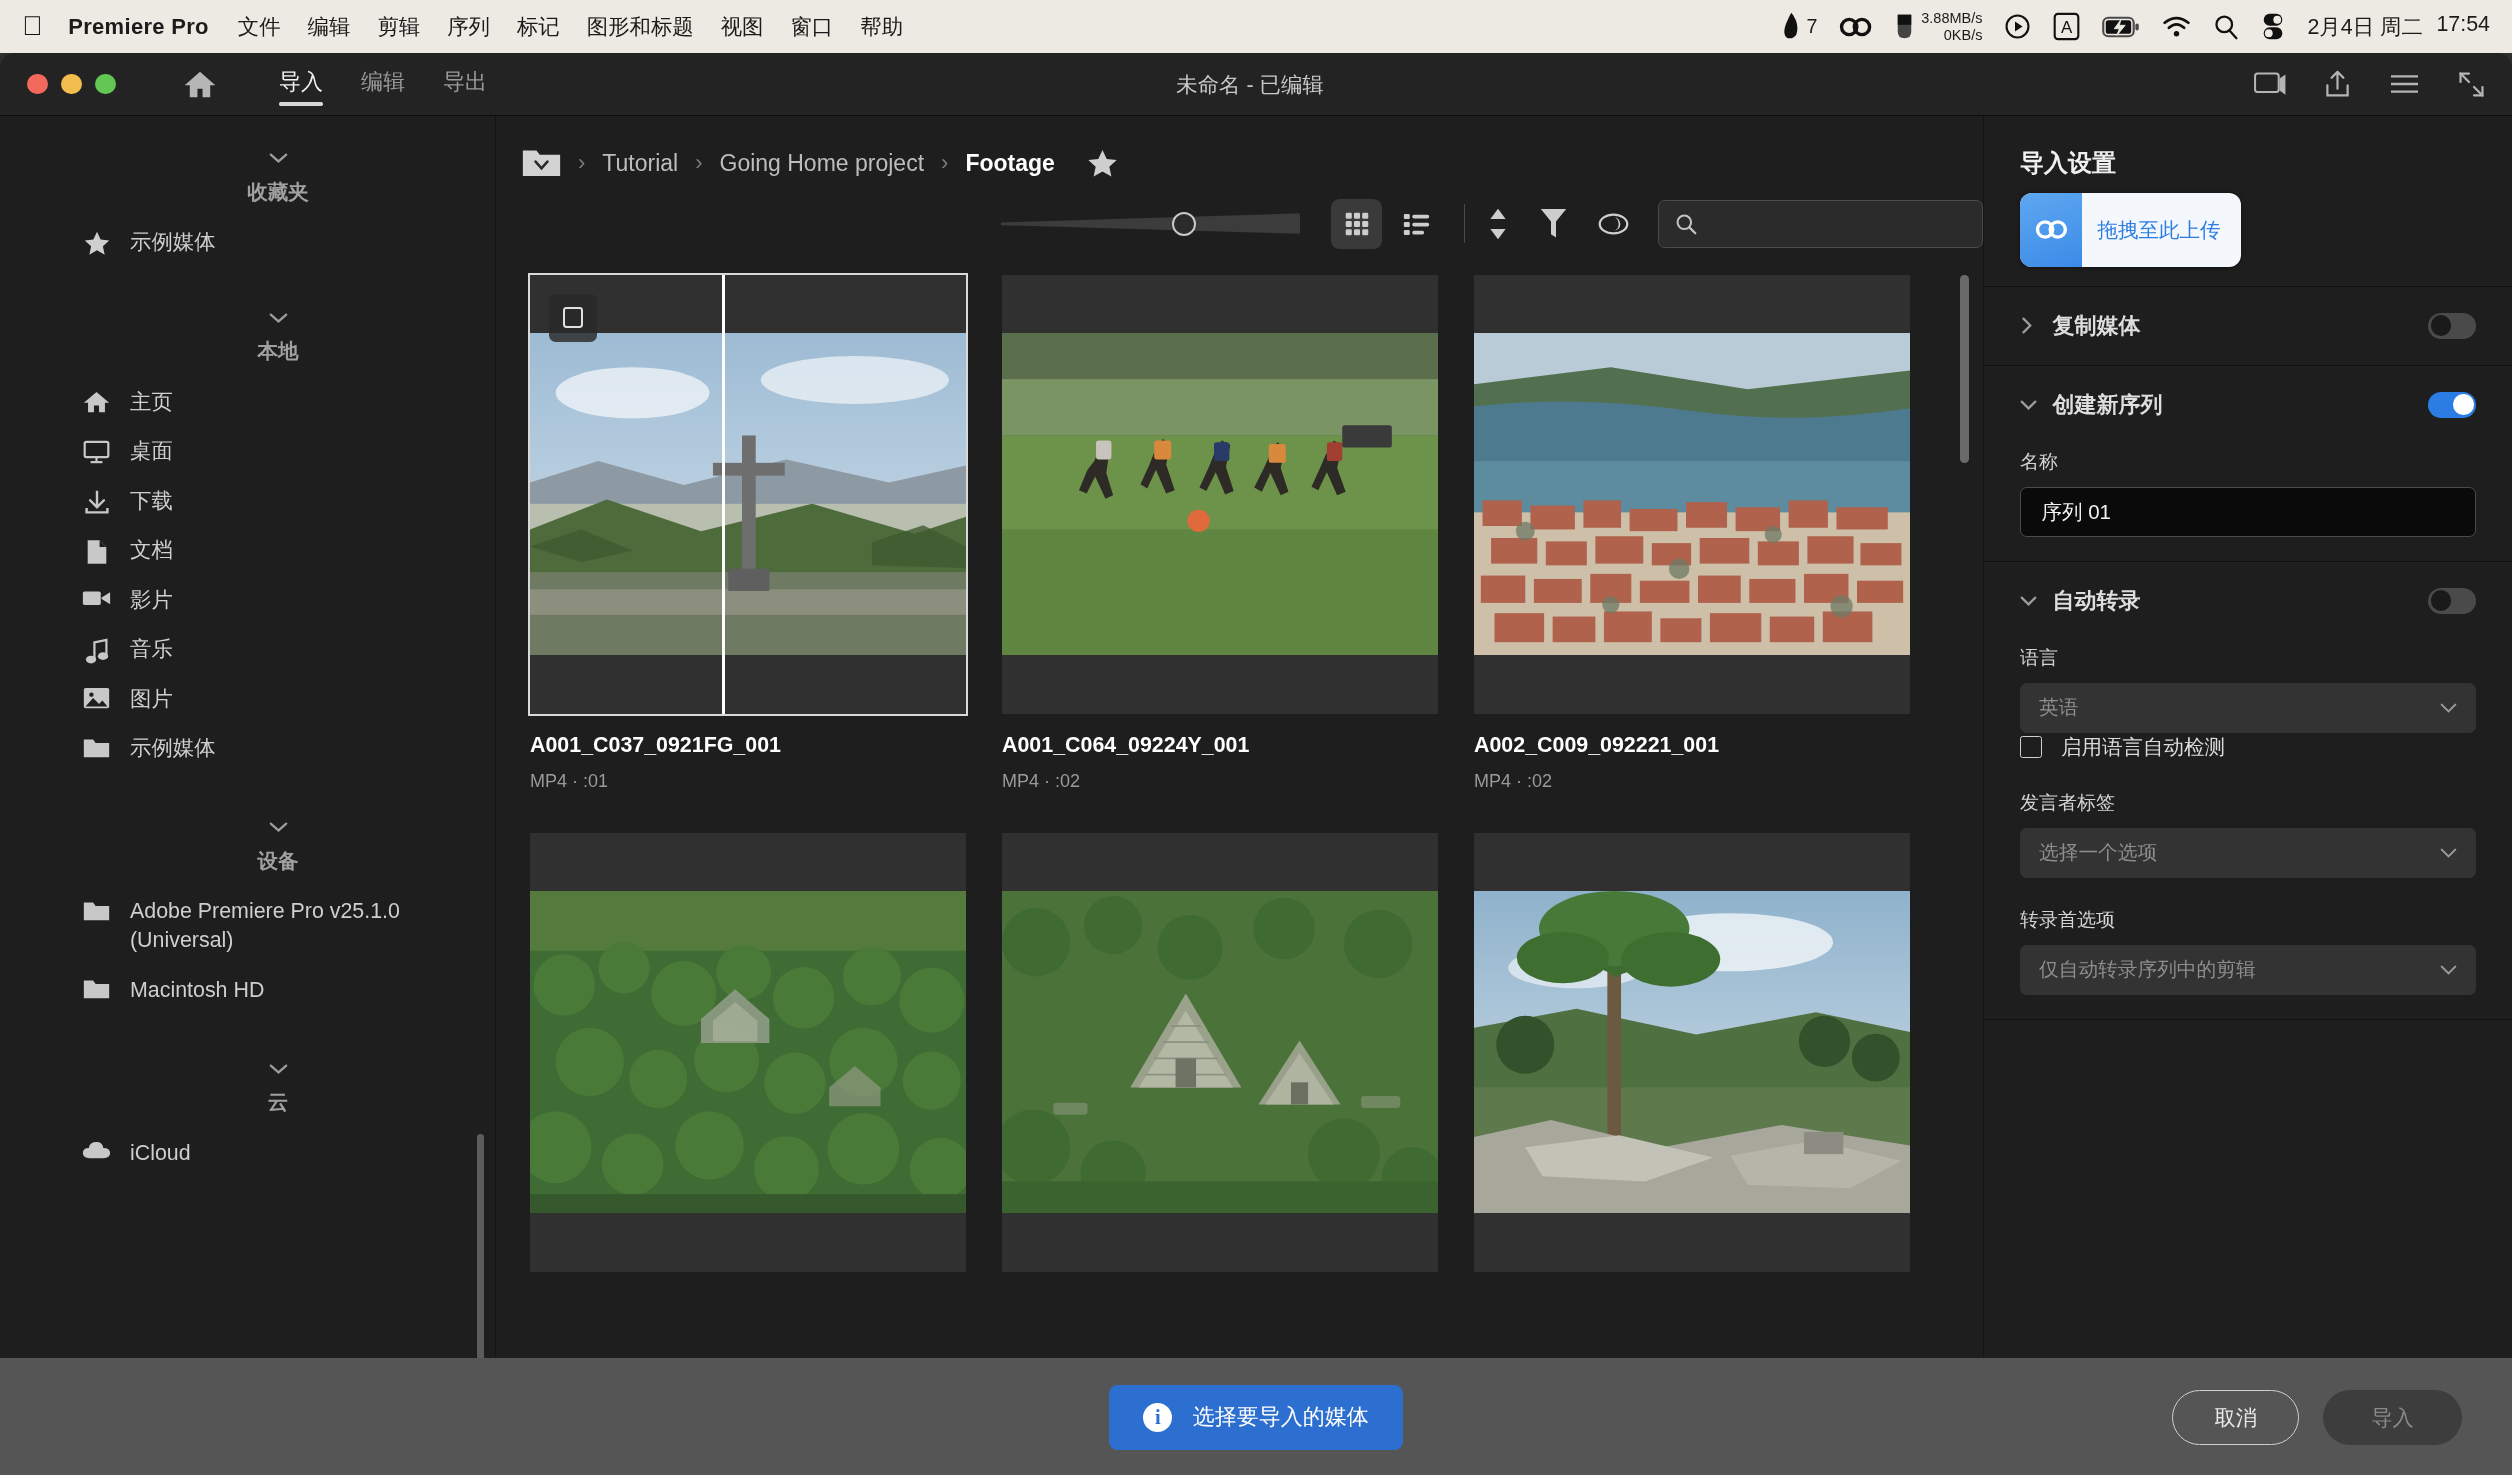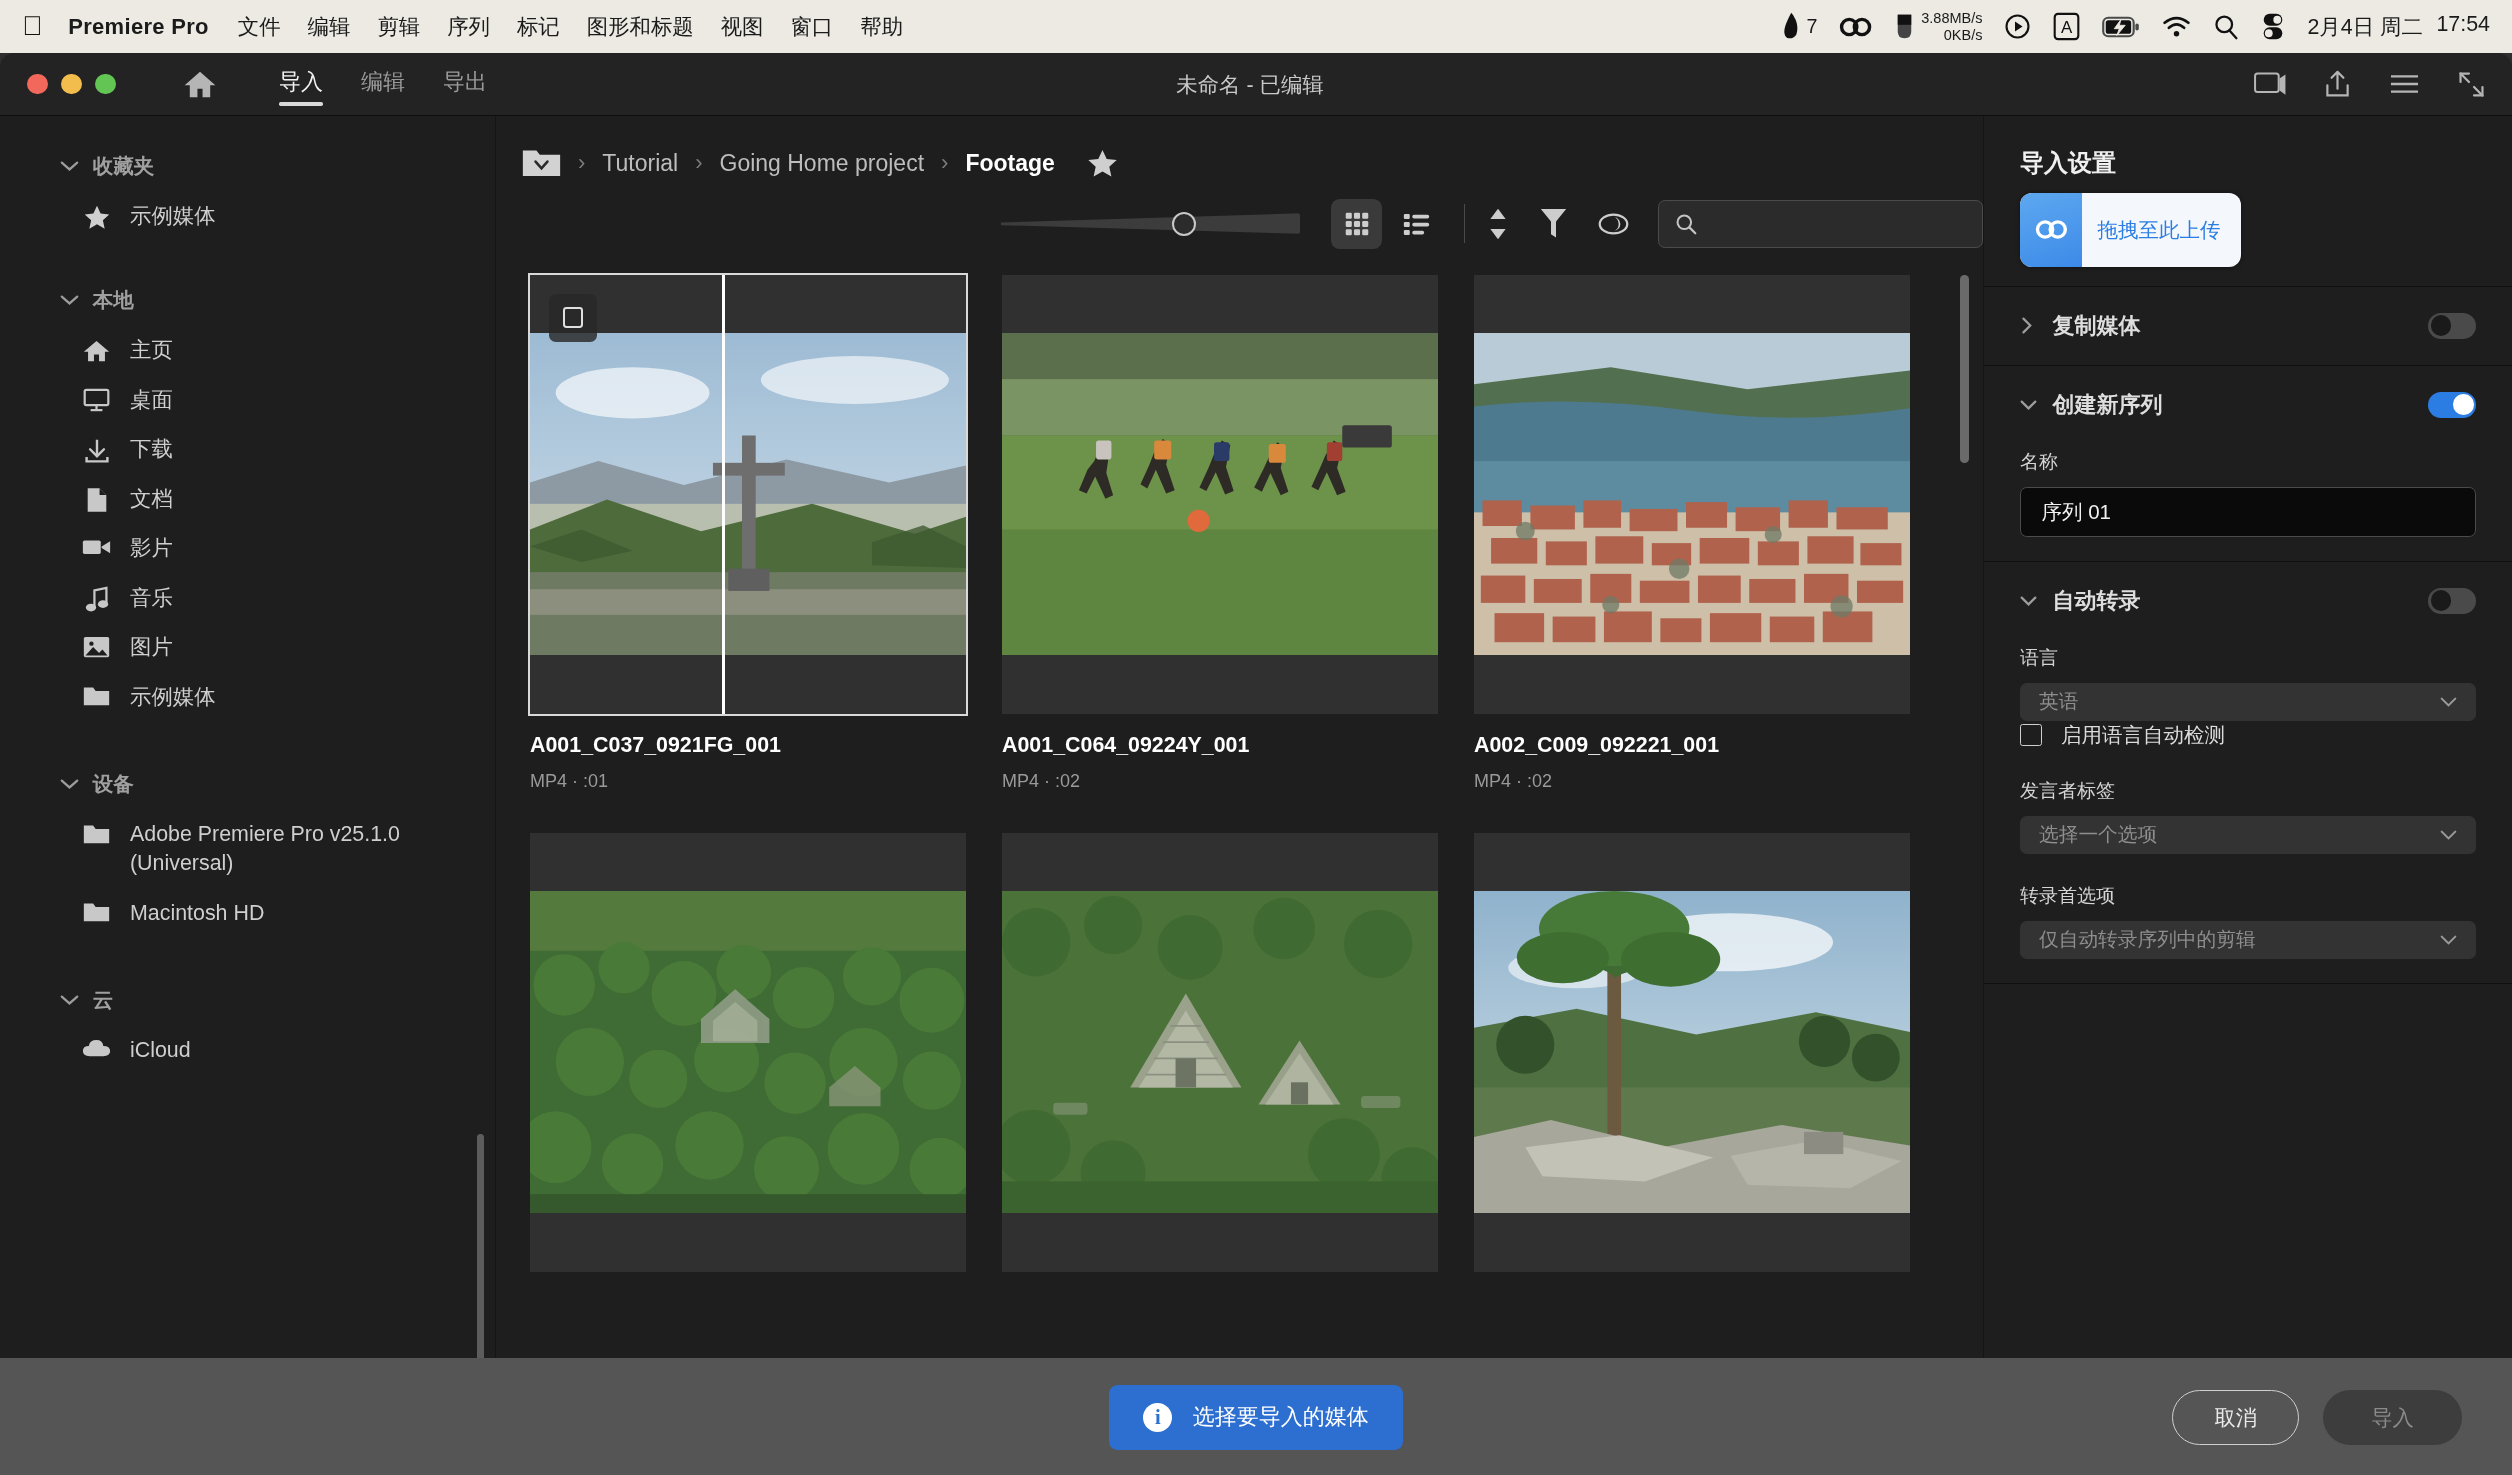--- a/index.html
+++ b/index.html
@@ -54,21 +54,21 @@
   
   .body-split { display: flex; height: 1242px; }
 
   
   .sidebar {
     width: 496px; background: #1e1e1e; position: relative;
     padding-top: 24px; overflow: hidden; flex: 0 0 496px;
   }
   .sb-group {
     display: flex; align-items: center; gap: 13.7px;
-    padding: 12px 0 12px 60px; color: #a0a0a0; font-size: 20.5px; font-weight: 600;
+    padding: 12px 0 12px 60px; color: #a0a0a0; font-size: 20.5px; font-weight: 600; flex-direction: column;
   }
   .sb-item {
     display: flex; align-items: flex-start; gap: 19px;
     padding: 10.3px 17px 10.3px 82px; color: #cfcfcf; font-size: 21.4px;
   }
   .sb-item .ic { flex: 0 0 29px; display:flex; align-items:center; justify-content:center; padding-top:2.6px;}
   .sb-item .lbl { line-height: 1.35; }
   .sb-scroll {
     position: absolute; right: 12px; top: 1018px; width: 6.8px; height: 359px;
     background: #5c5c5c; border-radius: 3.4px;
@@ -168,21 +168,21 @@
     border-radius: 50%; background: #1a1a1a;
   }
   .toggle.on .knob { left: 25px; background: #fff; }
   .field-label { font-size: 19px; color: #d4d4d4; margin: 29px 0 12px; }
   .text-input {
     width: 100%; height: 50px; background: #0a0a0a; border: 0.9px solid #4b4b4b;
     border-radius: 6.8px; color: #f2f2f2; font-size: 20.5px; padding: 0 20.5px;
     font-family: inherit; outline: none;
   }
   .select-box {
-    width: 100%; height: 38px; background: #333333; border-radius: 6.8px;
+    width: 100%; height: 50px; background: #333333; border-radius: 6.8px;
     display: flex; align-items: center; padding: 0 19px; color: #8e8e8e; font-size: 19.7px;
   }
   .select-box .sel-chev { margin-left: auto; color: #9a9a9a; font-size: 17px; }
   .checkrow { display: flex; align-items: center; gap: 19px; }
   .cbox { width: 22px; height: 22px; border: 1.7px solid #cfcfcf; border-radius: 2.6px; }
   .checkrow .cl { font-size: 20.5px; color: #dcdcdc; }
 
   
   .footer {
     height: 118px; background: #555555; display: flex; align-items: center;

